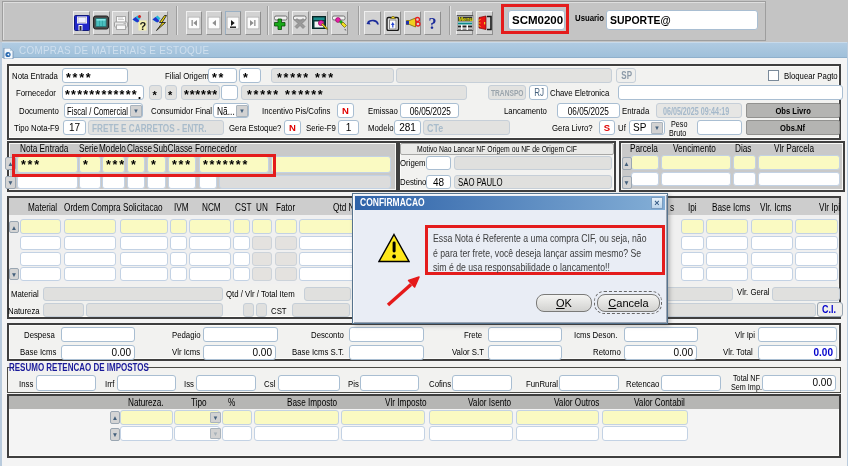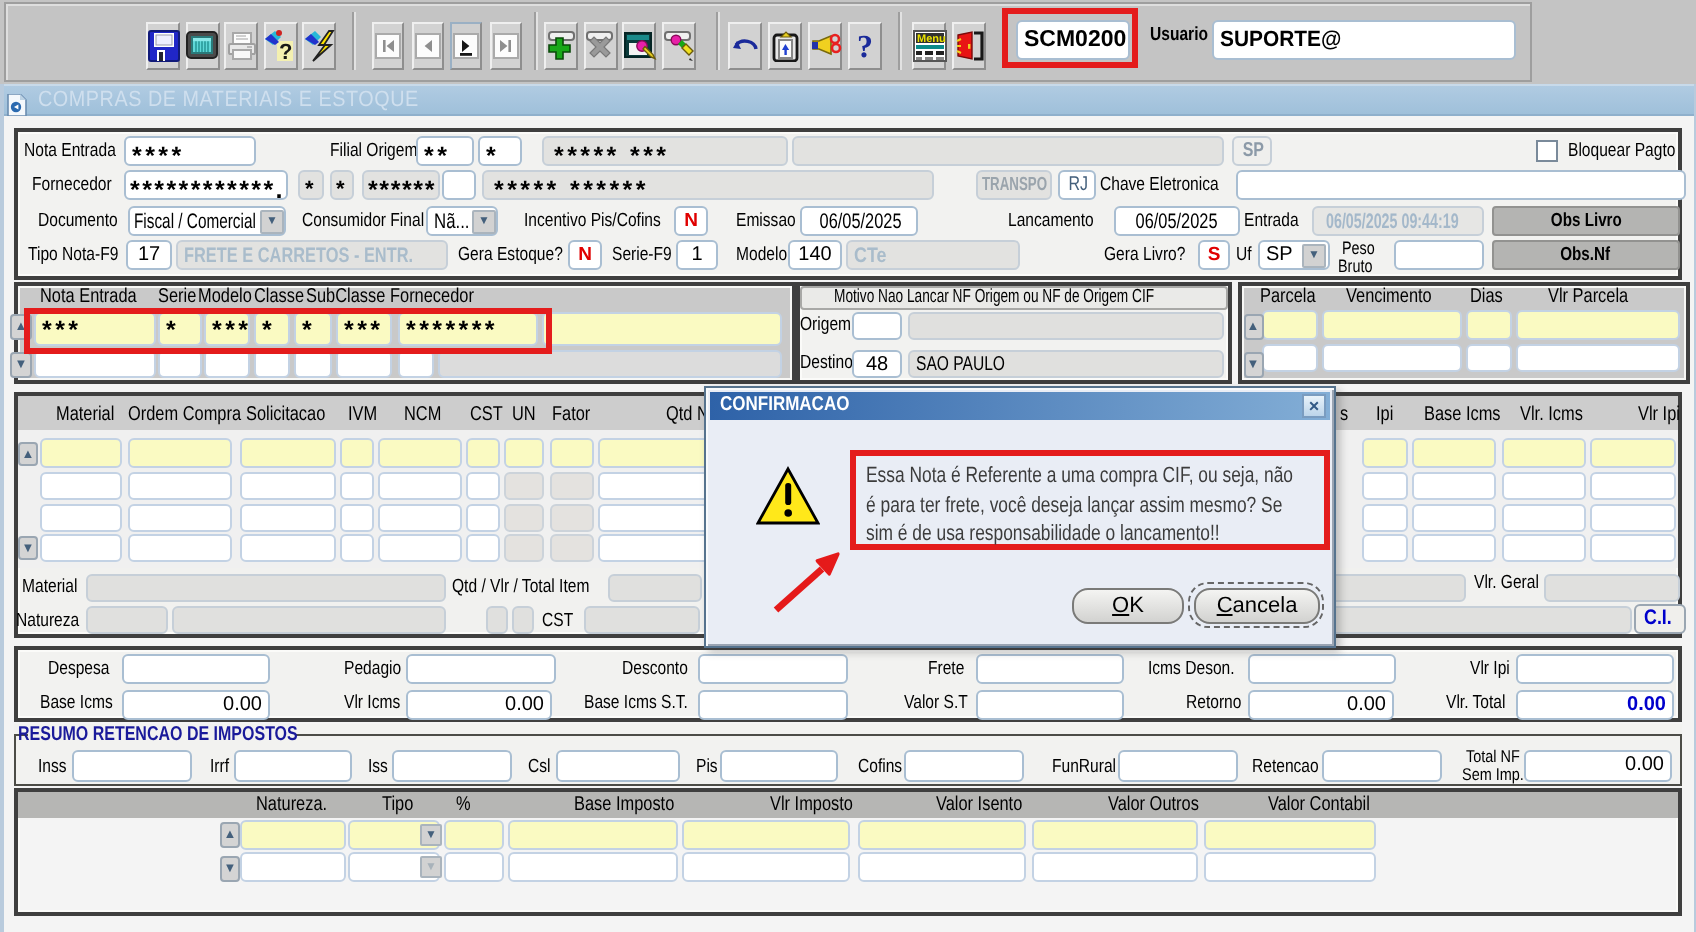--- a/index.html
+++ b/index.html
@@ -232,21 +232,21 @@
 <div class="ro" style="left:656px;top:103px;width:86px;height:15px;padding:1px 0 1px 6px;background:#e6e6e4;"><span style="color:#a4b8ca;font-weight:bold;display:inline-block;transform:scaleX(0.68);transform-origin:0 50%;font-size:10.5px;">06/05/2025 09:44:19</span></div>
 <div class="obtn" style="left:746px;top:103px;width:94px;height:15px;"><span style="display:inline-block;transform:scaleX(0.8);">Obs Livro</span></div>
 <div class="lbl" style="left:14px;top:121.5px;font-size:9.5px;color:#000;transform:scaleX(0.82);">Tipo Nota-F9</div>
 <div class="inp" style="left:63px;top:120px;width:23px;height:15px;text-align:center;"><span style="">17</span></div>
 <div class="ro" style="left:88px;top:120px;width:136px;height:15px;"><span style="color:#a9bccb;font-weight:bold;display:inline-block;transform:scaleX(0.78);transform-origin:0 50%;font-size:10.5px;">FRETE E CARRETOS - ENTR.</span></div>
 <div class="lbl" style="left:229px;top:121.5px;font-size:9.5px;color:#000;transform:scaleX(0.82);">Gera Estoque?</div>
 <div class="inp" style="left:284px;top:120px;width:17px;height:15px;text-align:center;"><span style="color:#e00000;font-weight:bold;font-size:9.5px;display:inline-block;">N</span></div>
 <div class="lbl" style="left:306px;top:121.5px;font-size:9.5px;color:#000;transform:scaleX(0.82);">Serie-F9</div>
 <div class="inp" style="left:338px;top:120px;width:21px;height:15px;text-align:center;"><span style="">1</span></div>
 <div class="lbl" style="left:368px;top:121.5px;font-size:9.5px;color:#000;transform:scaleX(0.82);">Modelo</div>
-<div class="inp" style="left:394px;top:120px;width:27px;height:15px;text-align:center;"><span style="">140</span></div>
+<div class="inp" style="left:394px;top:120px;width:27px;height:15px;text-align:center;"><span style="">281</span></div>
 <div class="ro" style="left:423px;top:120px;width:87px;height:15px;"><span style="color:#a9bccb;font-weight:bold;display:inline-block;transform:scaleX(0.85);transform-origin:0 50%;font-size:10.5px;">CTe</span></div>
 <div class="lbl" style="left:552px;top:121.5px;font-size:9.5px;color:#000;transform:scaleX(0.82);">Gera Livro?</div>
 <div class="inp" style="left:599px;top:120px;width:16px;height:15px;text-align:center;"><span style="color:#e00000;font-weight:bold;font-size:9.5px;display:inline-block;">S</span></div>
 <div class="lbl" style="left:618px;top:121.5px;font-size:9.5px;color:#000;transform:scaleX(0.82);">Uf</div>
 <div class="inp" style="left:629px;top:120px;width:36px;height:15px;"><span style="">SP</span></div>
 <div class="drop" style="left:651px;top:121.5px;width:12px;height:12px;line-height:11px;">▼</div>
 <div class="lbl" style="left:671px;top:118.5px;font-size:9px;color:#000;transform:scaleX(0.8);">Peso</div>
 <div class="lbl" style="left:669px;top:127.5px;font-size:9px;color:#000;transform:scaleX(0.8);">Bruto</div>
 <div class="inp" style="left:697px;top:120px;width:45px;height:15px;"></div>
 <div class="obtn" style="left:746px;top:120px;width:94px;height:15px;"><span style="display:inline-block;transform:scaleX(0.8);">Obs.Nf</span></div>

